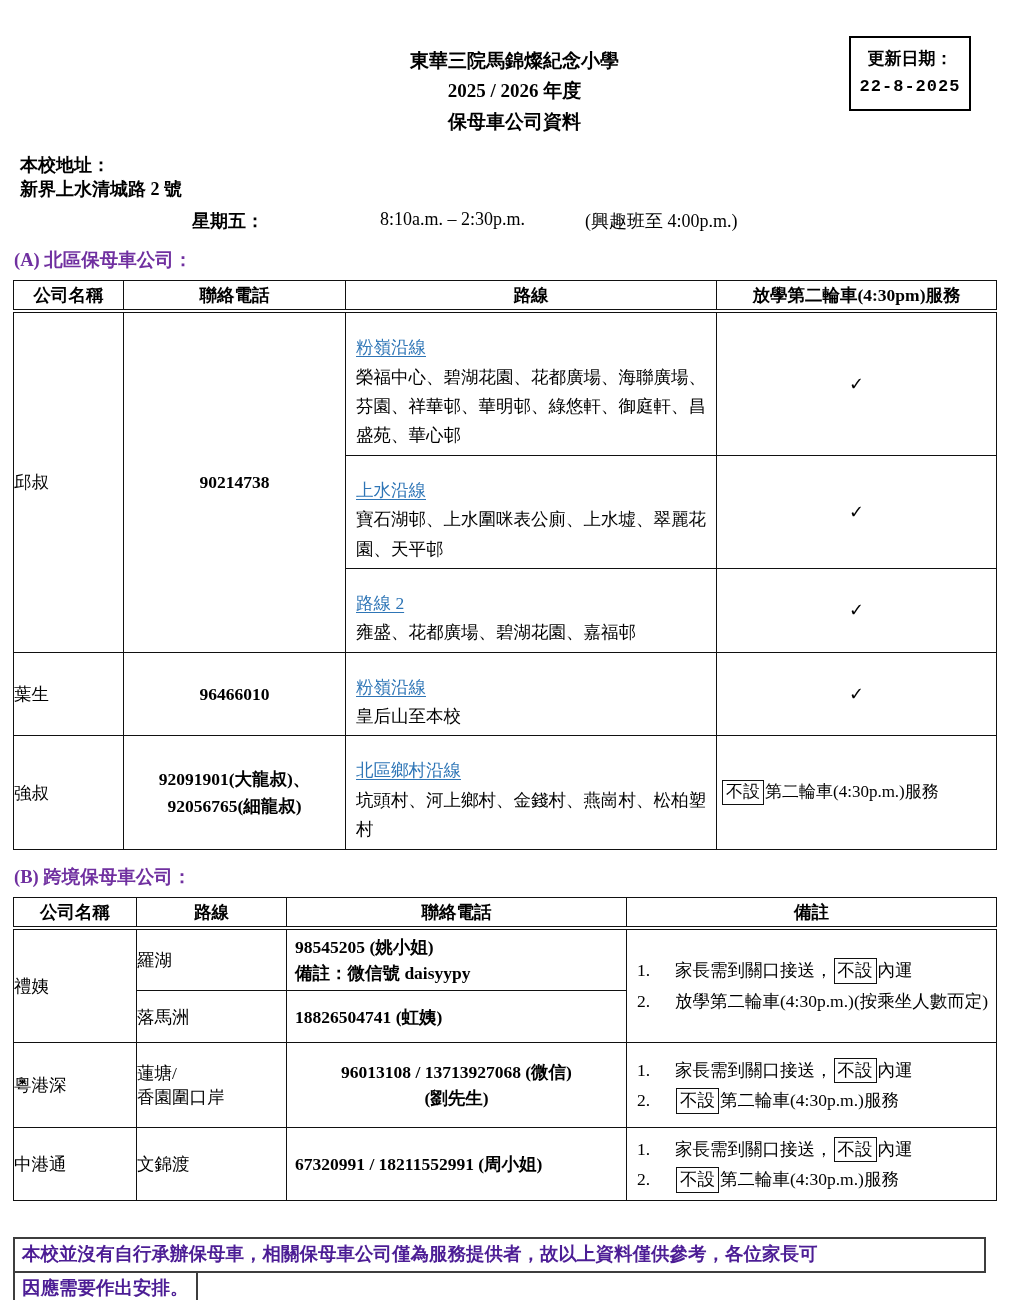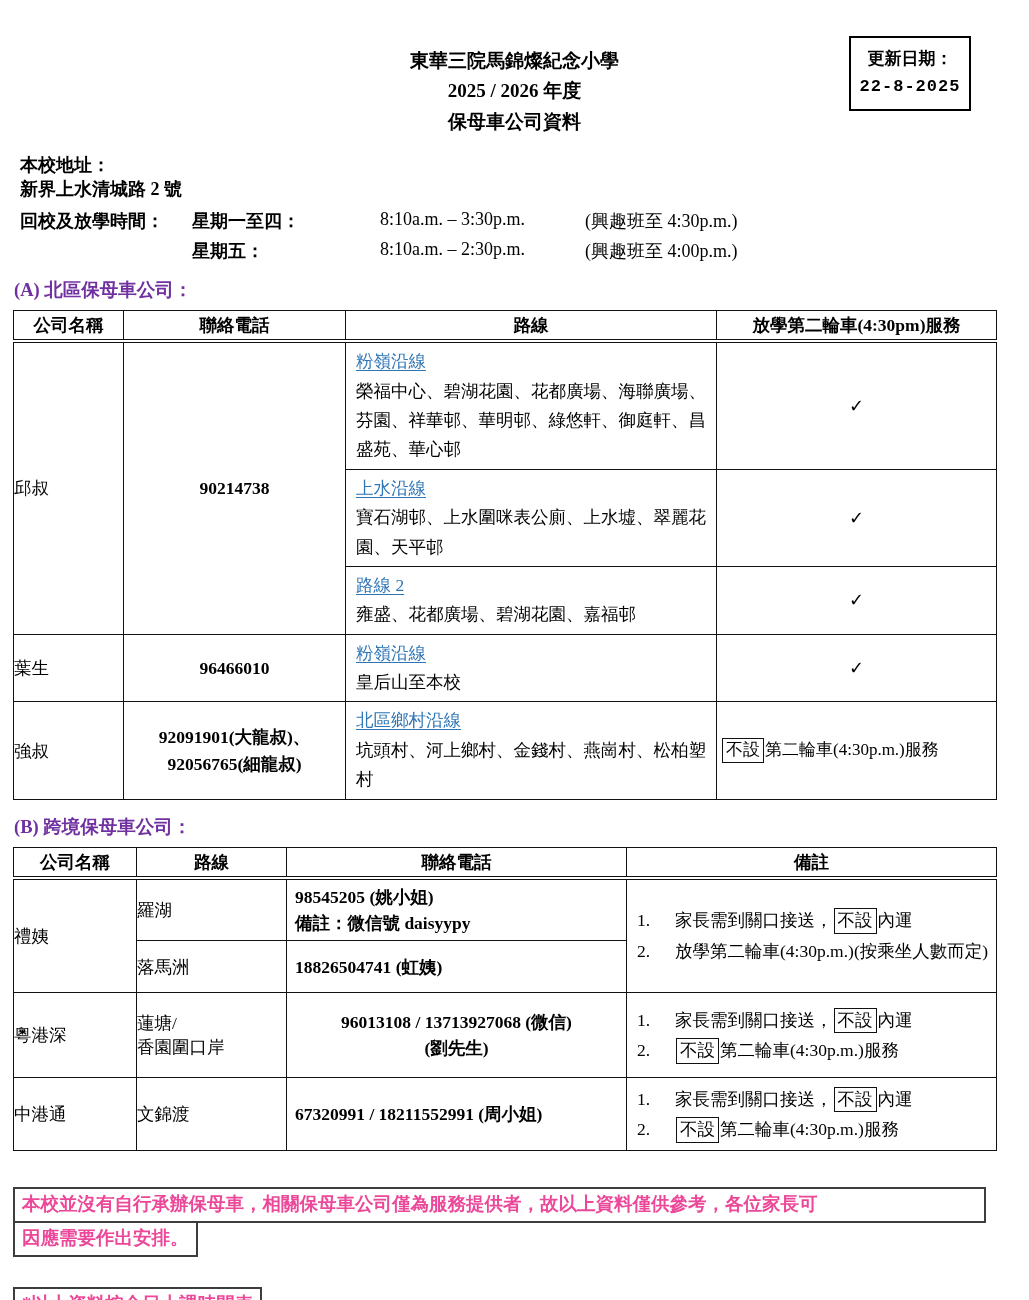--- a/index.html
+++ b/index.html
@@ -48,21 +48,21 @@
   
   table { border-collapse: collapse; table-layout: fixed; margin-left: 13px; width: 983px; }
   th, td { border: 1.5px solid #111; }
   th {
     font-size: 17.5px; font-weight: bold; text-align: center;
     height: 30px; border-bottom: 4px double #111; padding: 2px;
   }
   td { font-size: 17.5px; vertical-align: middle; }
   .c-center { text-align: left; }
   .cell-pad { padding: 4px 8px; }
-  .route-cell { padding: 4px 6px 4px 10px; line-height: 1.68; vertical-align: middle; }
+  .route-cell { padding: 20px 6px 4px 10px; line-height: 1.68; vertical-align: middle; }
   .route-link { color: #2E75B6; text-decoration: underline; text-underline-offset: 3px; }
   .stops { color: #000; }
   .phone { font-weight: bold; text-align: center; line-height: 1.5; }
   .check { font-size: 18px; text-align: center; }
   .w-box { display: inline-block; border: 1.5px solid #111; padding: 0 3px; margin: 0 1px; line-height: 1.35; }
   .service-no { padding: 2px 4px; text-align: left; font-size: 17px; }
 
   .notes-cell { padding: 4px 6px 4px 10px; }
   .note-row { display: flex; line-height: 1.75; }
   .note-num { width: 38px; flex: 0 0 38px; }
@@ -86,21 +86,21 @@
   .r-a5 { height: 90px; }
   .r-b1 { height: 62px; }
   .r-b2 { height: 52px; }
   .r-b3 { height: 85px; }
   .r-b4 { height: 73px; }
 
   
   .warning-wrap { margin: 36px 0 0 13px; width: 973px; }
   .red-box {
     border: 2px solid #3d3d3d;
-    color: #ec4899;
+    color: #4c1d95;
     font-weight: bold;
     font-size: 18.5px;
     padding: 2px 7px 3px 7px;
     line-height: 1.45;
   }
   .red-box.full { width: 973px; }
   .red-box.inline { display: inline-block; margin-top: -2px; }
   .footnote-wrap { margin: 32px 0 0 13px; }
 </style>
 </head>
@@ -116,26 +116,20 @@
   <div class="title-block">
     <div>東華三院馬錦燦紀念小學</div>
     <div>2025 / 2026 年度</div>
     <div>保母車公司資料</div>
   </div>
 
   <div class="info">
     <div class="addr-line">
       <span class="lbl">本校地址：</span>
       <span>新界上水清城路 2 號</span>
-    </div>
-    <div class="sched-row">
-      <span class="lbl">回校及放學時間：</span>
-      <span class="day">星期一至四：</span>
-      <span class="time">8:10a.m. – 3:30p.m.</span>
-      <span class="note">(興趣班至 4:30p.m.)</span>
     </div>
     <div class="sched-row">
       <span></span>
       <span class="day">星期五：</span>
       <span class="time">8:10a.m. – 2:30p.m.</span>
       <span class="note">(興趣班至 4:00p.m.)</span>
     </div>
   </div>
 
   <div class="section-heading">(A)  北區保母車公司：</div>

